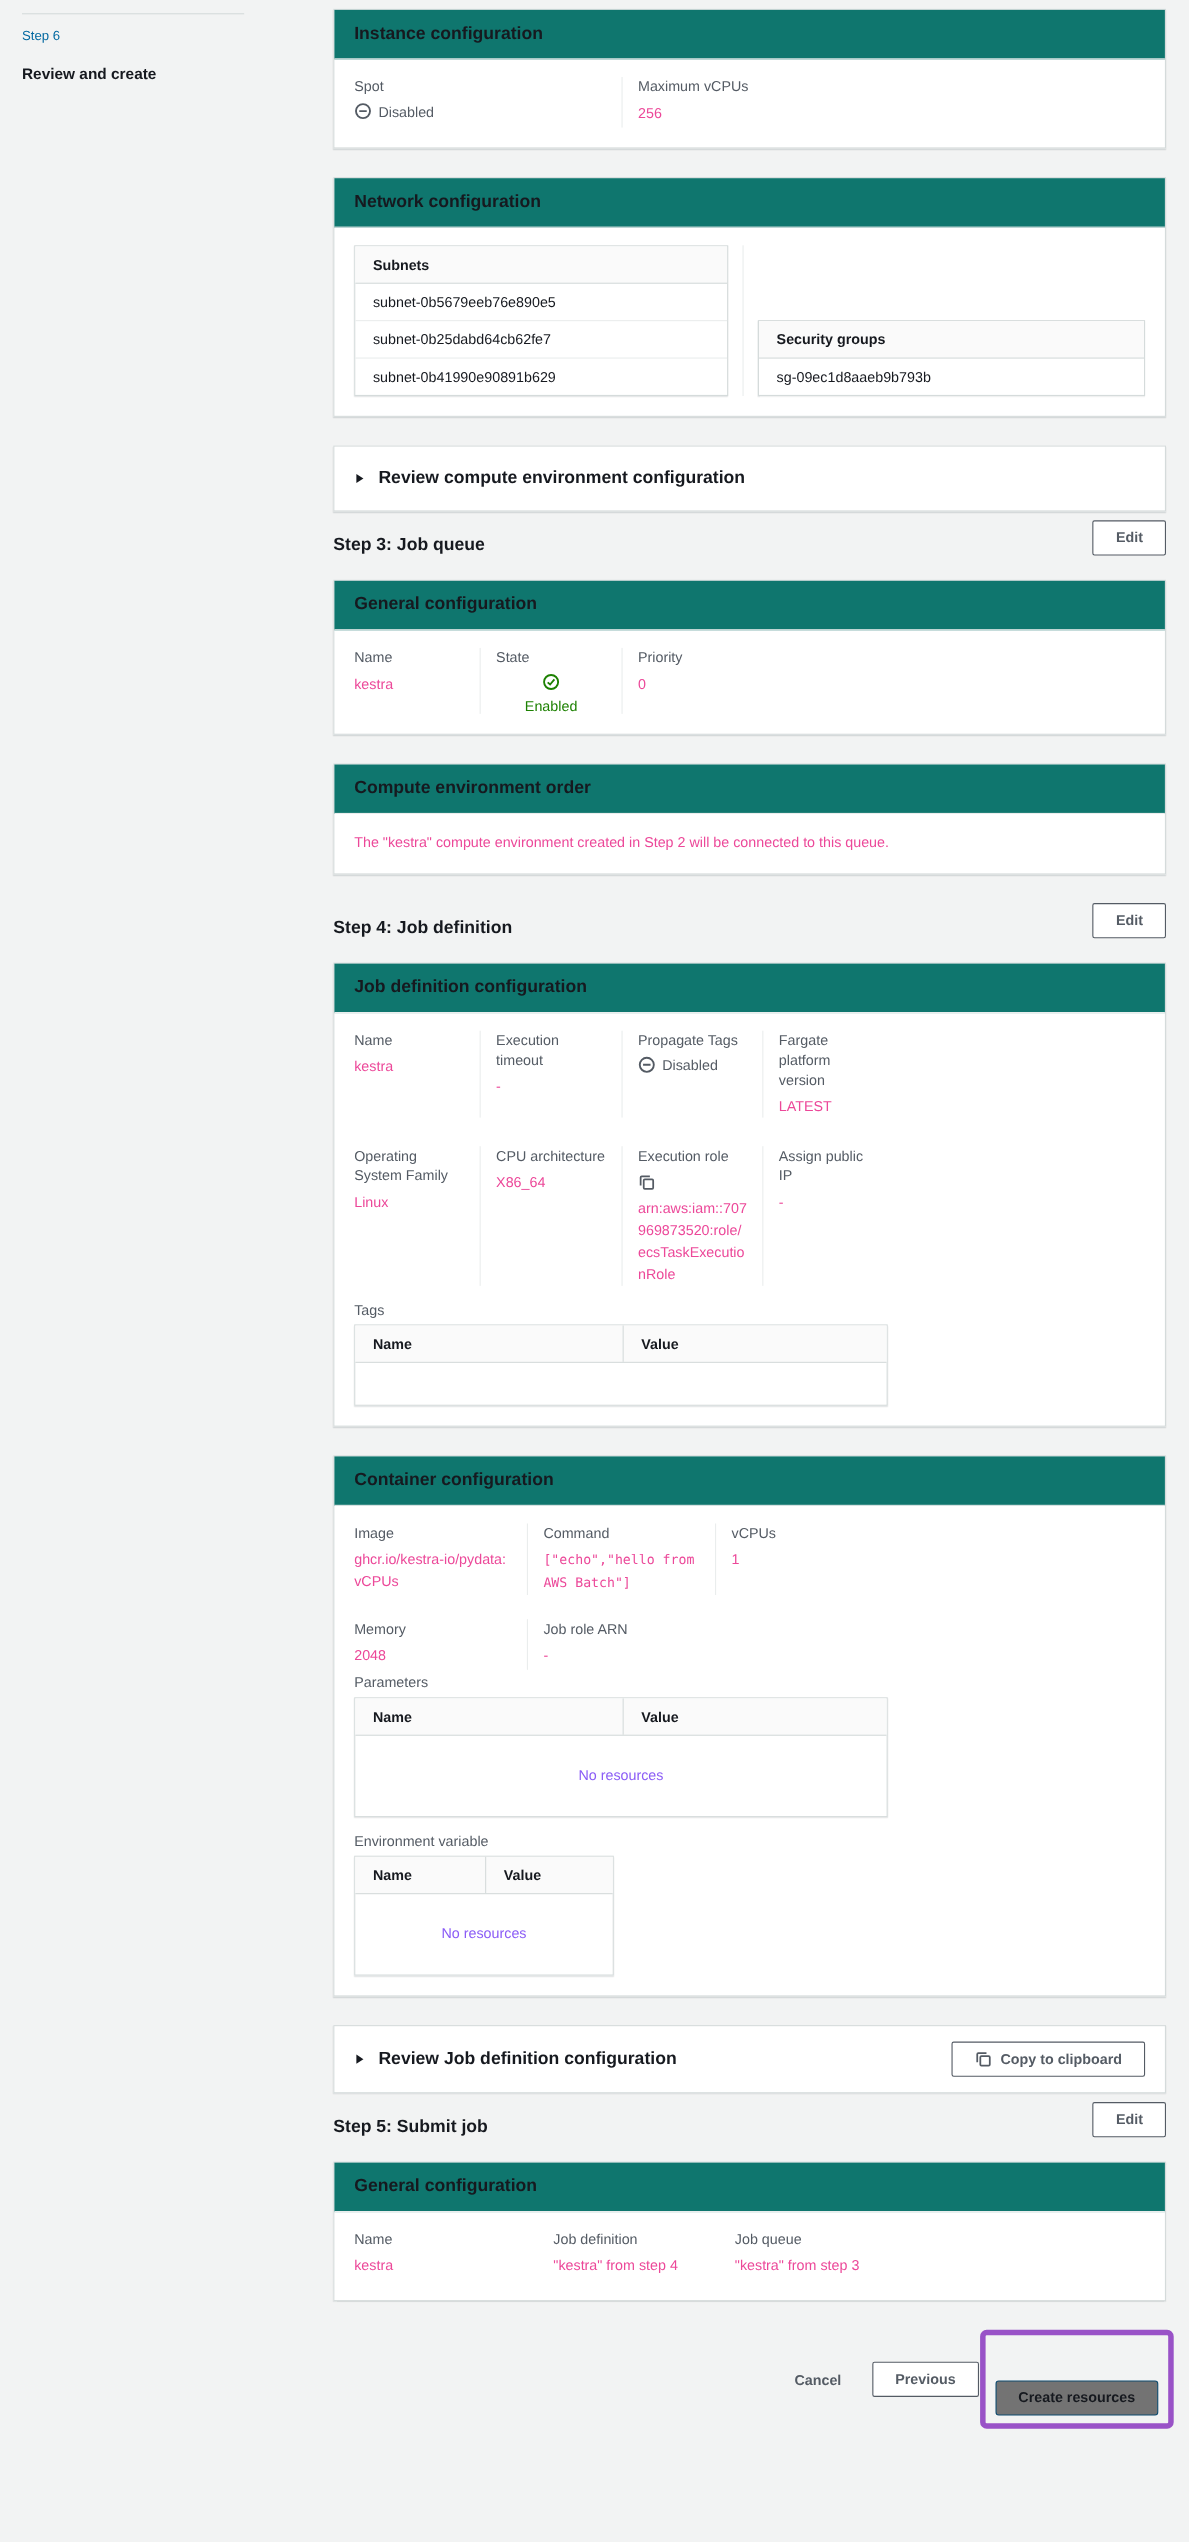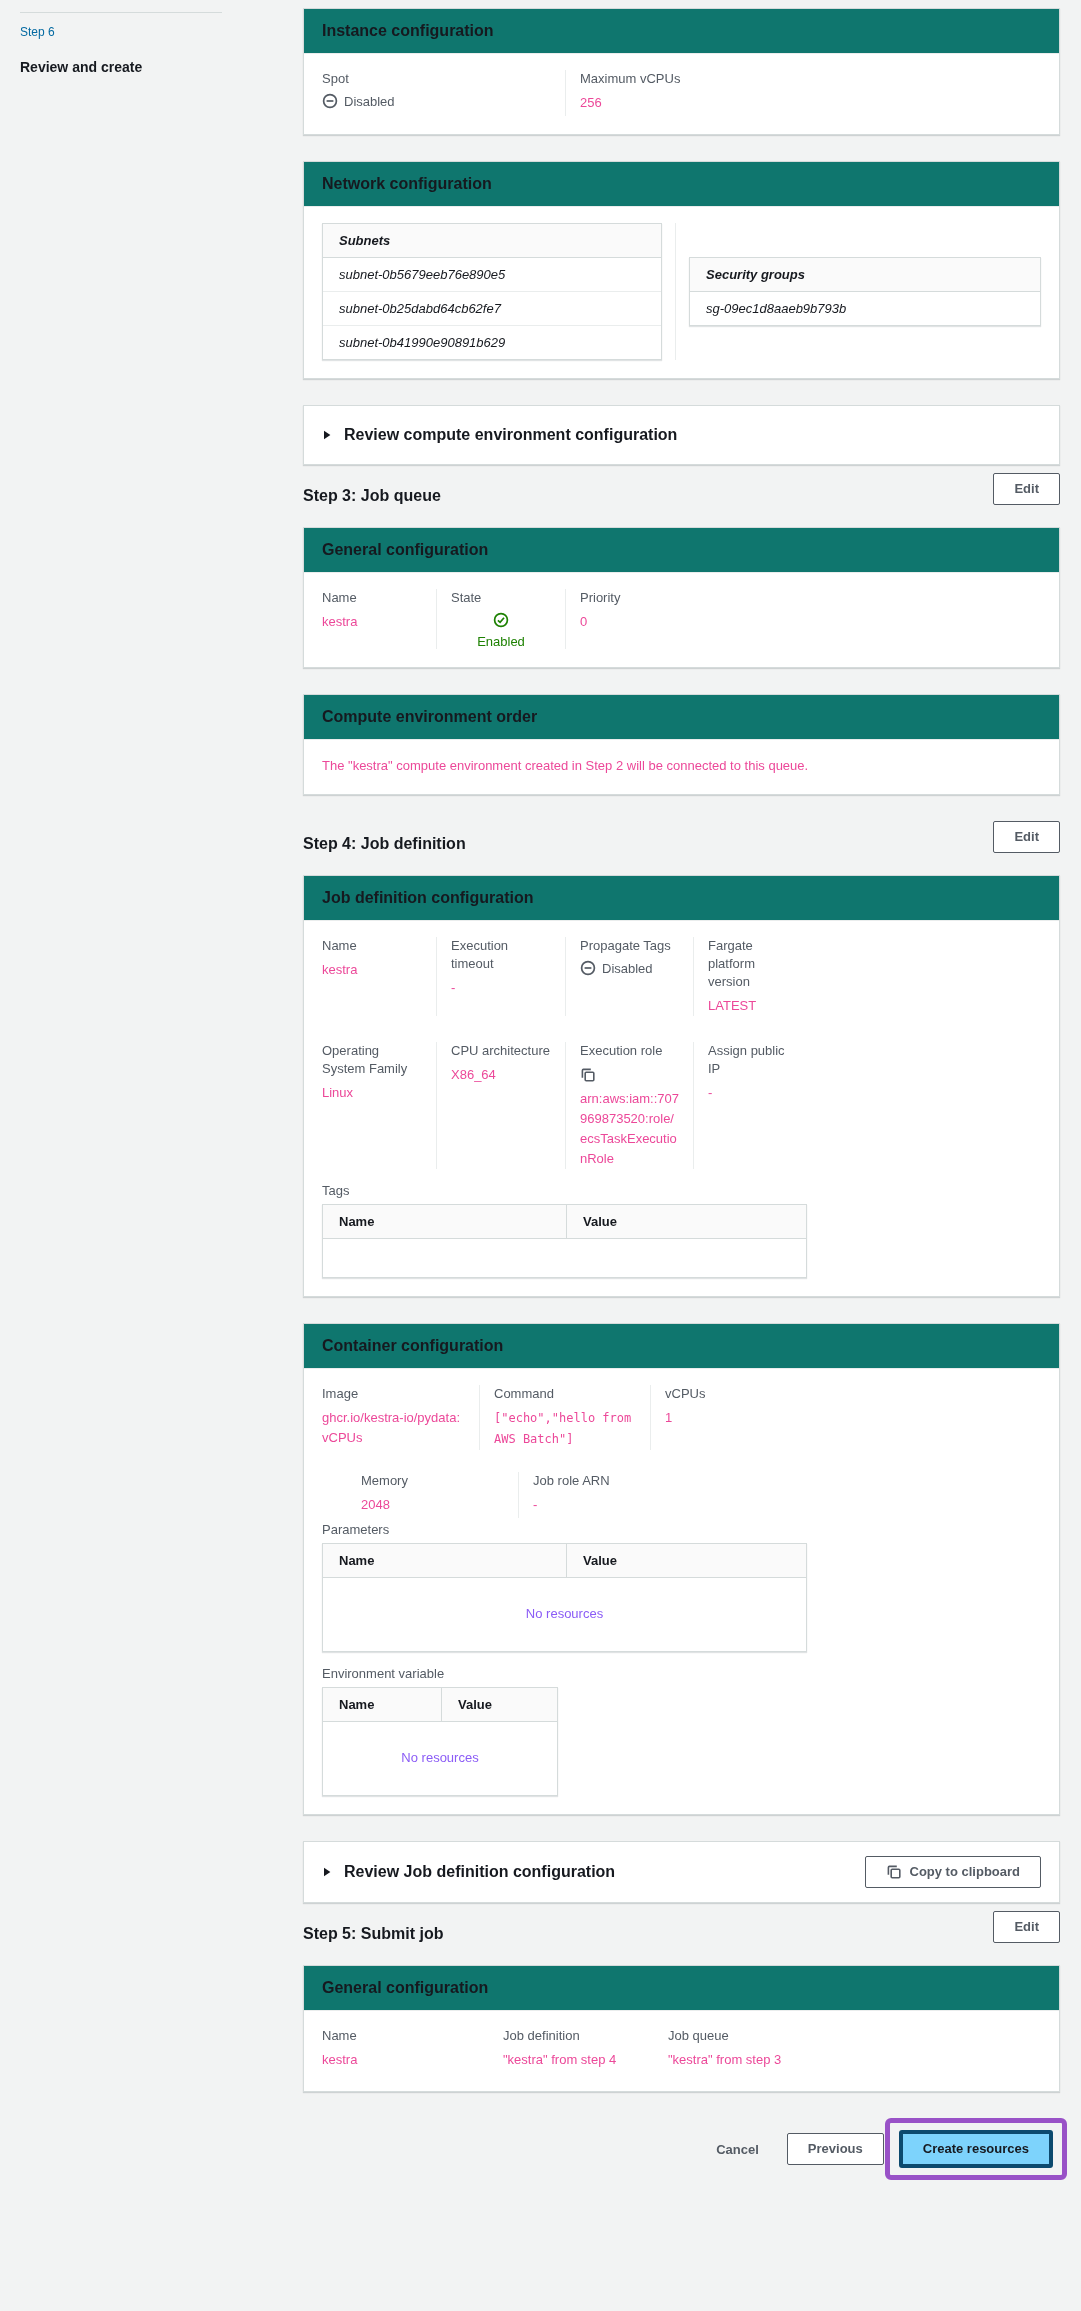--- a/index.html
+++ b/index.html
@@ -30,21 +30,21 @@
     background:#0f766e; border-bottom:1px solid #eaeded;
     padding:13px 18px; font-size:16px; font-weight:700;
   }
   .card-body { padding:16px 18px 18px 18px; }
 
   .kv { display:grid; width:485px; }
   .g-instance  { grid-template-columns:243px 242px; }
   .g-general3  { grid-template-columns:114px 129px 242px; }
   .g-jobdef4   { grid-template-columns:114px 129px 128px 114px; }
   .g-cont3     { grid-template-columns:157px 171px 157px; }
-  .g-cont2     { grid-template-columns:157px 328px;margin-left:39px; }
+  .g-cont2     { grid-template-columns:157px 328px; }
   .g-submit3   { grid-template-columns:167px 165px 153px; }
   .kv > .col { border-left:1px solid #eaeded; padding:0 14px; min-height:46px; }
   .kv > .col:first-child { border-left:none; padding-left:0; }
   .kv.no-div > .col { border-left:none; }
   .f-label { color:#545b64; line-height:18px; margin-bottom:5px; }
   .f-value { color:#ec4899; line-height:20px; word-wrap:break-word; overflow-wrap:break-word; }
   .f-value.break { word-break:break-all; }
   .mono { font-family:"DejaVu Sans Mono","Liberation Mono",monospace; font-size:12px; line-height:21px; }
   .status { display:flex; align-items:center; gap:6px; color:#545b64; }
   .status.green { color:#1d8102;flex-direction:column; }
@@ -62,21 +62,21 @@
   .mt-head-grid > div { font-weight:700; padding:9px 16px; }
   .mt-head-grid > div + div { border-left:1px solid #d5dbdb; }
   .cols-nv  { grid-template-columns:243px 1fr; }
   .cols-nv2 { grid-template-columns:118px 1fr; }
   .mt-empty { height:38px; }
   .mt-nores { text-align:center; font-weight:400; color:#8b5cf6; padding:28px 0 30px 0; }
   .w485 { width:485px; }
   .w236 { width:236px; }
   .tbl-label { color:#545b64; margin:14px 0 6px 0; }
 
-  .net-body { display:flex; align-items:center;font-style:italic; }
+  .net-body { display:flex; align-items:flex-end; }
   .net-left { width:340px; }
   .net-sep { width:1px; align-self:stretch; background:#eaeded; margin:0 13px; }
   .net-right { flex:1; }
 
   
   .expander {
     background:#fff; border:1px solid #d5dbdb;
     box-shadow:0 1px 1px rgba(0,28,36,.15);
     margin-bottom:8px;
     padding:14px 18px; min-height:60px;
@@ -87,21 +87,21 @@
   .tri { width:10px; height:10px; flex:none; }
 
   
   .step-row { display:flex; align-items:flex-end; justify-content:space-between; margin:2px 0 22px 0; }
   .step-row h2 { margin:0; font-size:16px; font-weight:700; }
 
   
   .btn { display:inline-flex; align-items:center; gap:8px; font-weight:700; font-size:13px;
          border-radius:2px; padding:6px 20px; cursor:pointer; line-height:18px; }
   .btn-secondary { background:#fff; border:1px solid #545b64; color:#545b64; }
-  .btn-primary  { background:#7dd3fc; border:4px solid #0c4a6e; color:#16191f; border-radius:3px; }
+  .btn-primary  { background:#737373; border:1px solid #0c4a6e; color:#16191f; border-radius:3px;margin-top:34px; }
   .link-btn { color:#545b64; font-weight:700; cursor:pointer; }
 
   .footer { display:flex; justify-content:flex-end; align-items:center; margin-top:8px; padding-right:0; }
   .footer .link-btn { margin-right:28px; }
   .annotation {
     border:5px solid #9952c7; border-radius:6px;
     padding:7px 9px; margin-left:1px; margin-right:-7px;
   }
 </style>
 </head>

